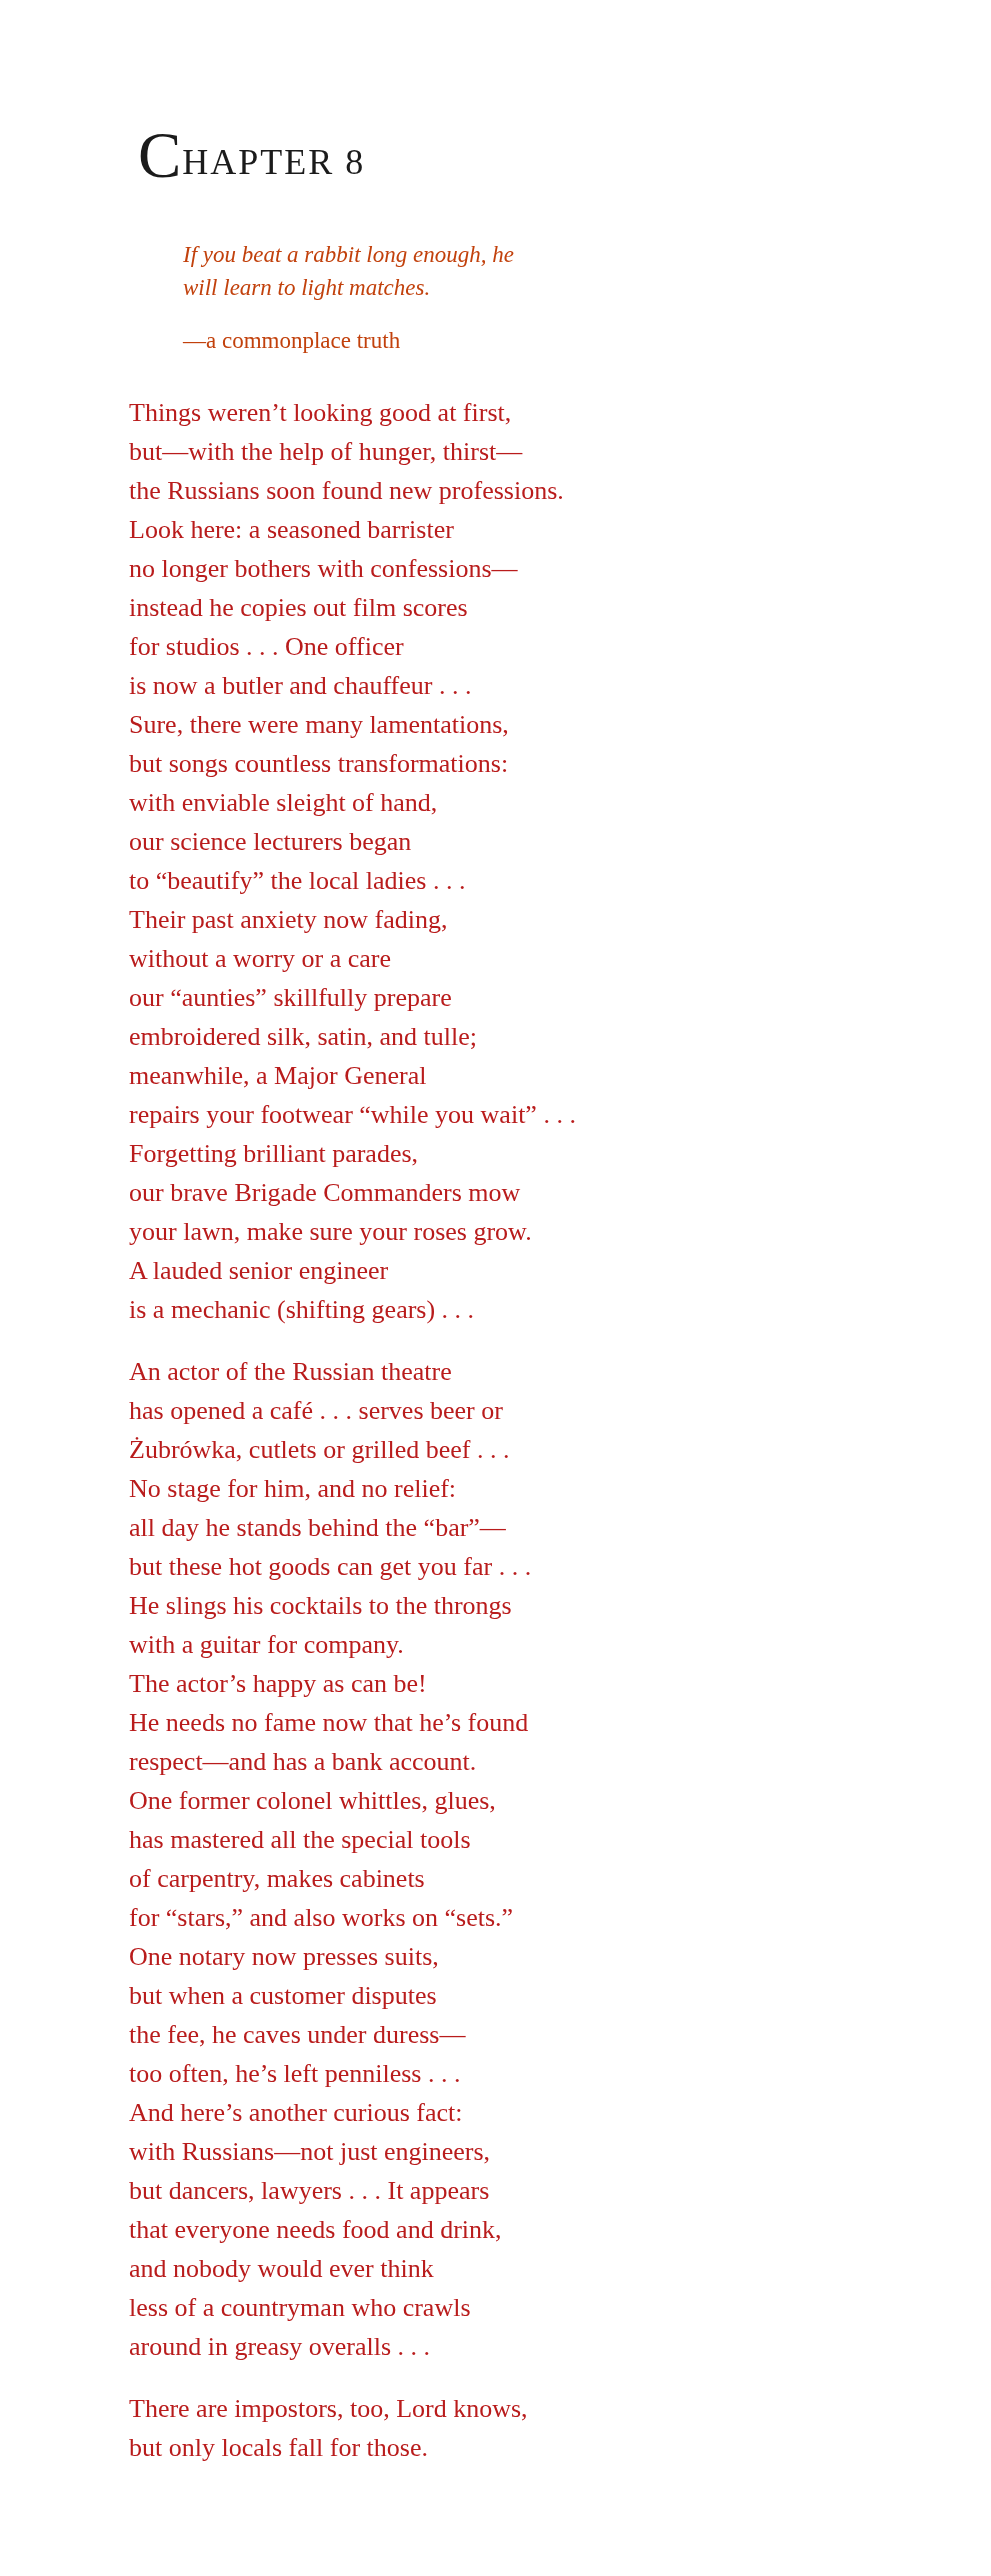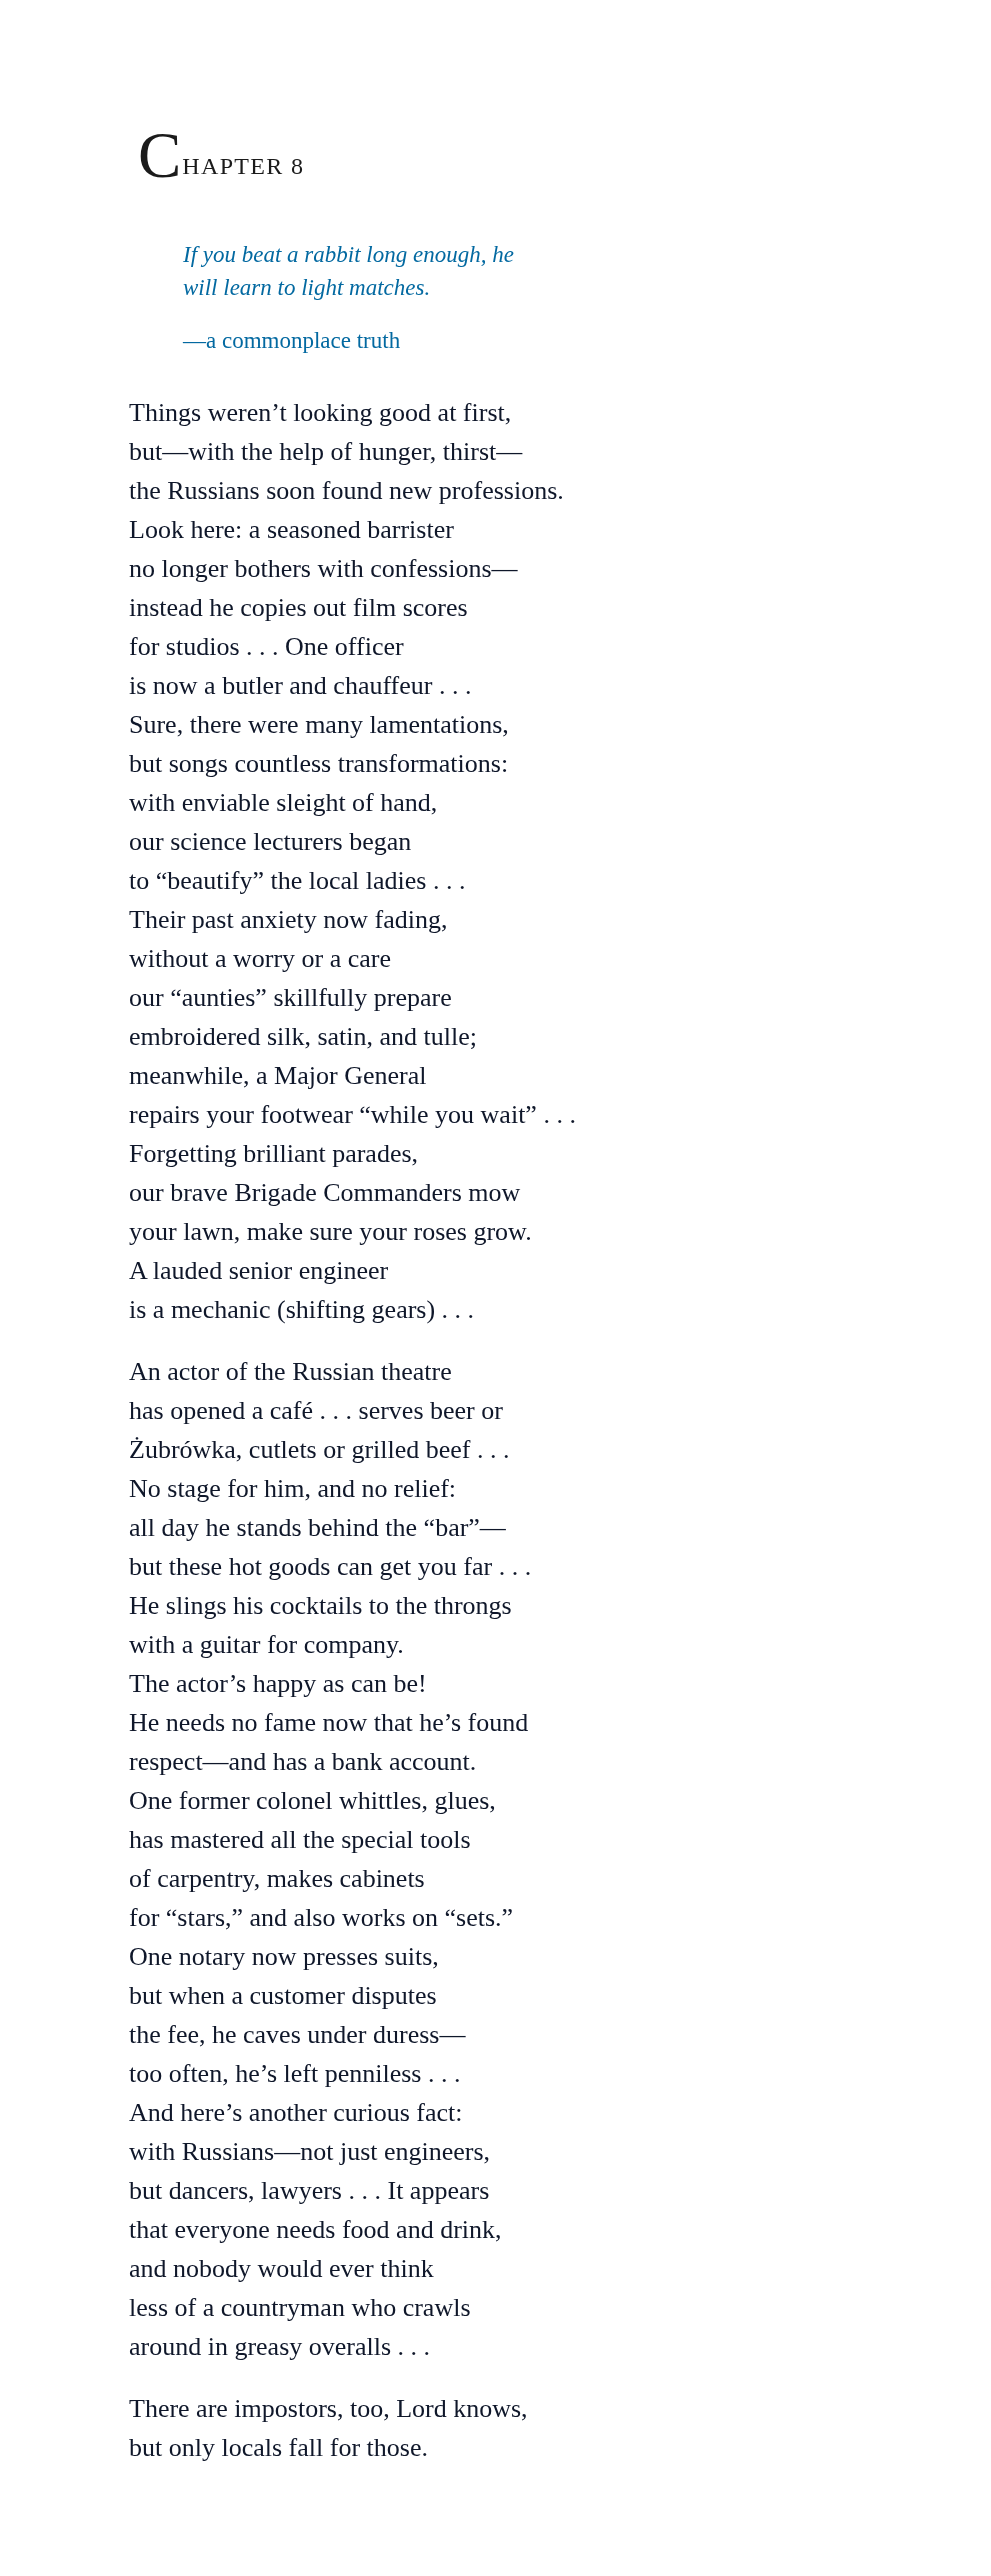--- a/index.html
+++ b/index.html
@@ -26,48 +26,48 @@
     color: #1b1b1b;
   }
   .chapter-initial {
     font-size: 65px;
     line-height: 1;
     letter-spacing: 0;
     position: relative;
     top: 0.05em;
   }
   .chapter-rest {
-    font-size: 24px;
+    font-size: 36px;
     line-height: 1;
     letter-spacing: 0.055em;
     margin-left: 1px;
   }
   .epigraph {
     position: absolute;
     left: 183px;
     top: 238px;
     font-size: 23px;
     line-height: 33px;
-    color: #0369a1;
+    color: #c2410c;
     font-family: Liberation Serif, serif;
   }
   .epigraph-line {
     font-style: italic;
   }
   .epigraph-attribution {
     font-style: normal;
     margin-top: 20px;
   }
   .poem {
     position: absolute;
     left: 129px;
     top: 393px;
     font-size: 26px;
     line-height: 39px;
-    color: #0f172a;
+    color: #b91c1c;
   }
   .stanza {
     margin: 0 0 23px 0;
   }
   .poem-line {
     white-space: nowrap;
   }
 </style>
 </head>
 <body>

